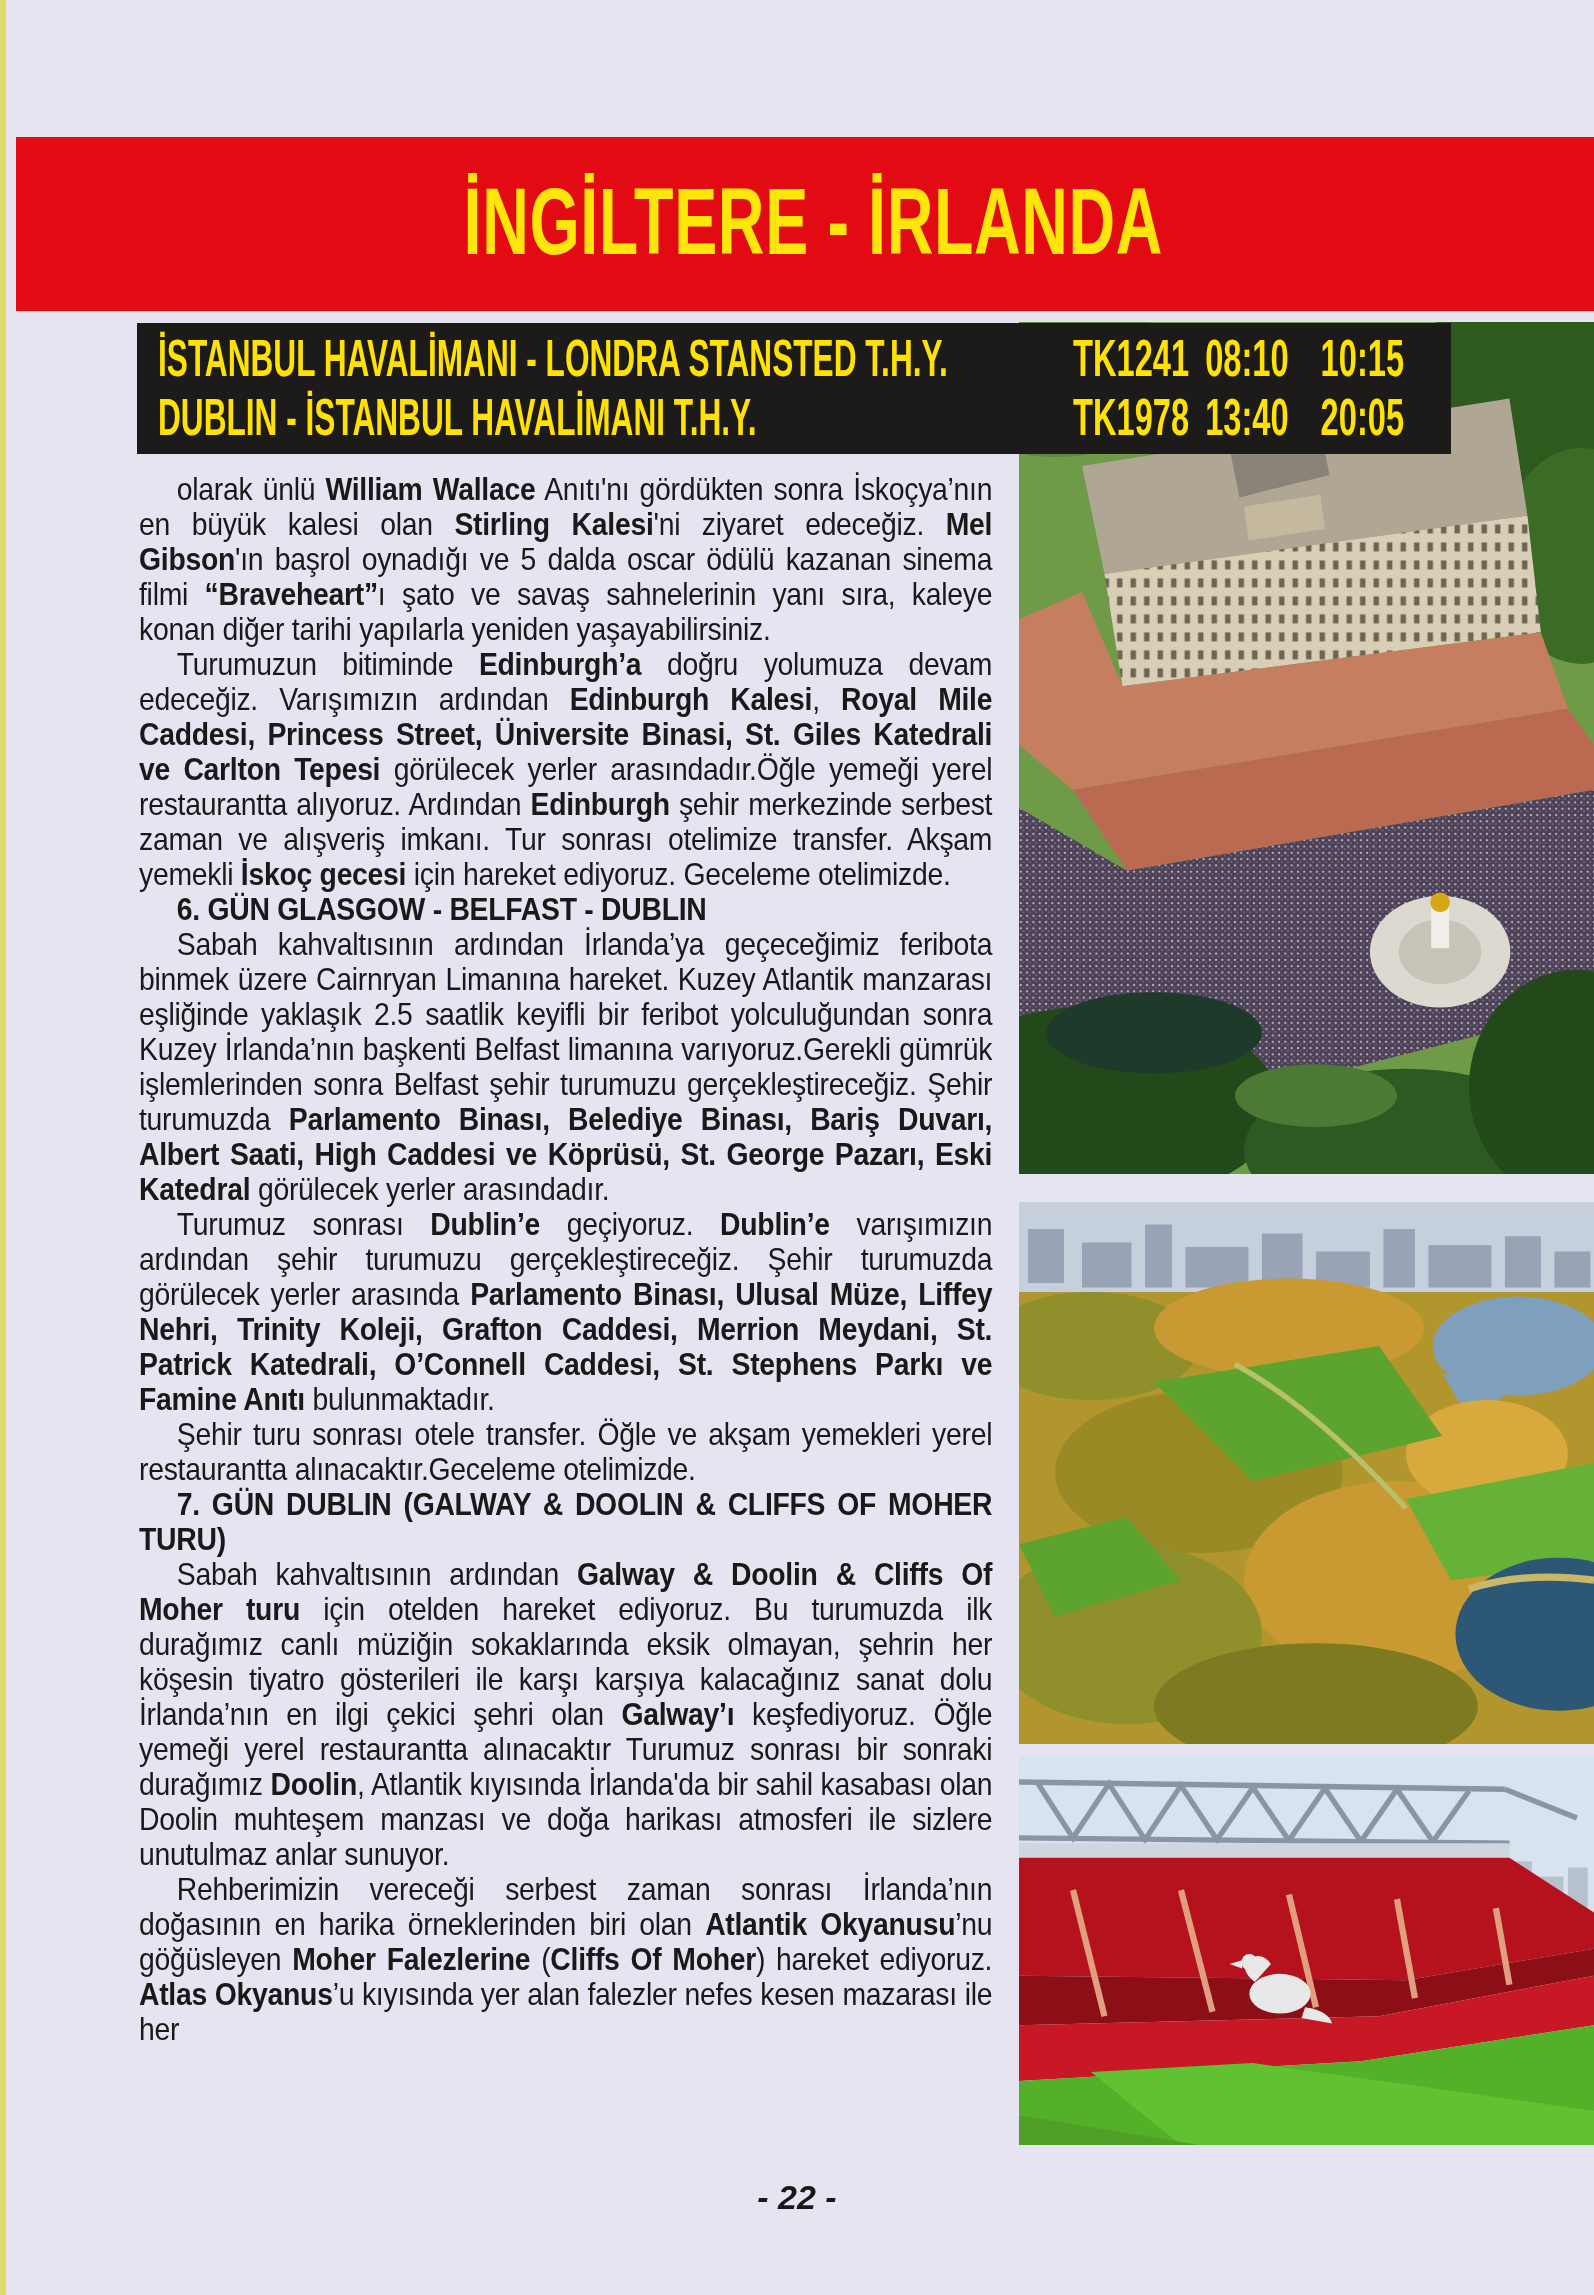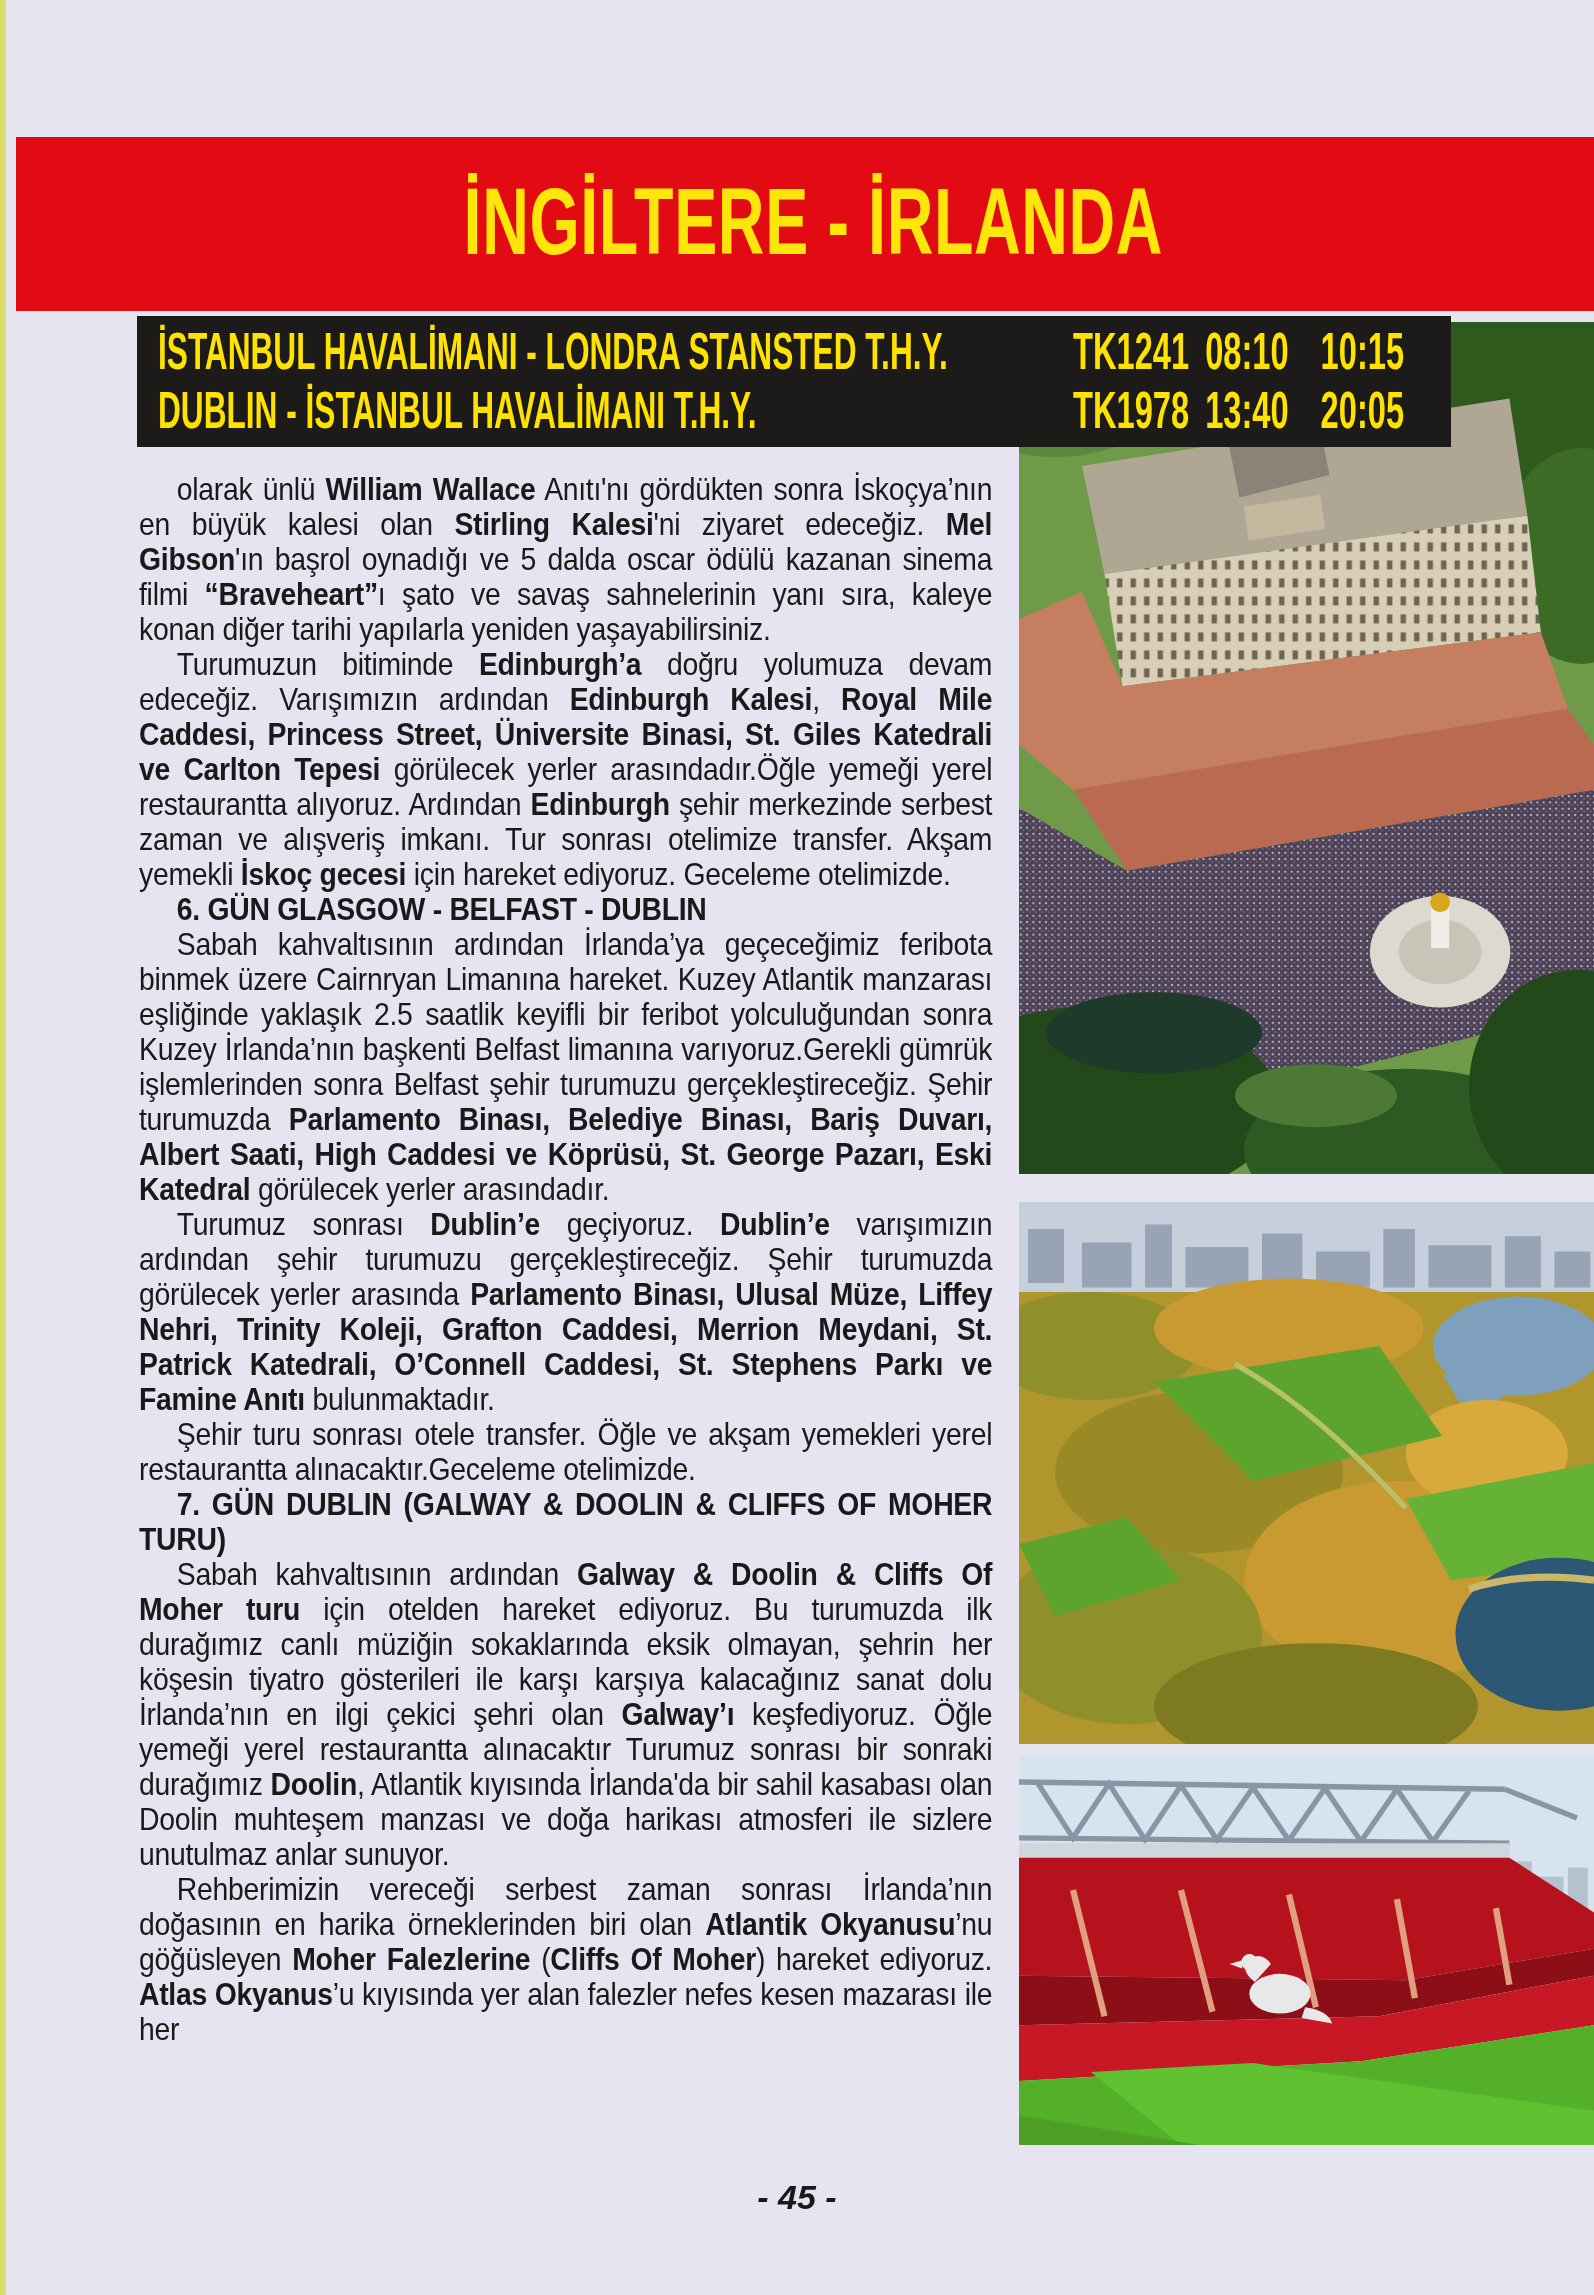--- a/index.html
+++ b/index.html
@@ -14,21 +14,21 @@
   .title-band .title{
     display:inline-block;font-weight:bold;font-size:95px;color:var(--title-yellow,#ffe60a);
     transform:scaleX(.68);transform-origin:50% 50%;white-space:nowrap;letter-spacing:0.9px;
   }
   .photo{position:absolute;left:1019px;width:575px;z-index:1;}
   .photo svg{display:block;width:100%;height:100%;}
   .photo1{top:322px;height:852px;}
   .photo2{top:1202px;height:542px;}
   .photo3{top:1755px;height:390px;}
   .flight-bar{
-    position:absolute;left:137px;top:316px;width:1314px;height:131px;
+    position:absolute;left:137px;top:323px;width:1314px;height:131px;
     background:var(--bar-bg,#1d1b19);z-index:2;padding-top:6.3px;box-sizing:border-box;
   }
   .f-row{position:relative;height:59px;line-height:59px;white-space:nowrap;}
   .f-row span{color:var(--bar-text,#ffe200);font-weight:bold;font-size:51px;}
   .f-route{display:inline-block;margin-left:21px;transform:scaleX(.62);transform-origin:0 50%;}
   .f-data{position:absolute;left:936px;top:0;display:inline-block;transform:scaleX(.64);transform-origin:0 50%;}
   .f-dep{margin-left:25px;}
   .f-arr{margin-left:50px;}
   .article{
     position:absolute;left:139px;top:472px;width:948px;
@@ -171,14 +171,14 @@
     <p class="para body"><span>Turumuzun bitiminde </span><span class="b">Edinburgh’a</span><span> doğru yolumuza devam edeceğiz. Varışımızın ardından </span><span class="b">Edinburgh Kalesi</span><span>, </span><span class="b">Royal Mile Caddesi, Princess Street, Üniversite Binasi, St. Giles Katedrali ve Carlton Tepesi</span><span> görülecek yerler arasındadır.Öğle yemeği yerel restaurantta alıyoruz. Ardından </span><span class="b">Edinburgh</span><span> şehir merkezinde serbest zaman ve alışveriş imkanı. Tur sonrası otelimize transfer. Akşam yemekli </span><span class="b">İskoç gecesi</span><span> için hareket ediyoruz. Geceleme otelimizde.</span></p>
     <p class="para heading"><span class="b">6. GÜN GLASGOW - BELFAST - DUBLIN</span></p>
     <p class="para body"><span>Sabah kahvaltısının ardından İrlanda’ya geçeceğimiz feribota binmek üzere Cairnryan Limanına hareket. Kuzey Atlantik manzarası eşliğinde yaklaşık 2.5 saatlik keyifli bir feribot yolculuğundan sonra Kuzey İrlanda’nın başkenti Belfast limanına varıyoruz.Gerekli gümrük işlemlerinden sonra Belfast şehir turumuzu gerçekleştireceğiz. Şehir turumuzda </span><span class="b">Parlamento Binası, Belediye Binası, Bariş Duvarı, Albert Saati, High Caddesi ve Köprüsü,  St. George Pazarı, Eski Katedral</span><span> görülecek yerler arasındadır.</span></p>
     <p class="para body"><span>Turumuz sonrası </span><span class="b">Dublin’e</span><span> geçiyoruz. </span><span class="b">Dublin’e</span><span> varışımızın ardından şehir turumuzu gerçekleştireceğiz. Şehir turumuzda görülecek yerler arasında </span><span class="b">Parlamento Binası, Ulusal Müze, Liffey Nehri, Trinity Koleji, Grafton Caddesi, Merrion Meydani, St. Patrick Katedrali, O’Connell Caddesi, St. Stephens Parkı ve Famine Anıtı</span><span> bulunmaktadır.</span></p>
     <p class="para body"><span>Şehir turu sonrası otele transfer. Öğle ve akşam yemekleri yerel restaurantta alınacaktır.Geceleme otelimizde.</span></p>
     <p class="para heading"><span class="b">7. GÜN DUBLIN (GALWAY &amp; DOOLIN &amp; CLIFFS OF MOHER TURU)</span></p>
     <p class="para body"><span>Sabah kahvaltısının ardından </span><span class="b">Galway &amp; Doolin &amp; Cliffs Of Moher turu</span><span> için otelden hareket ediyoruz. Bu turumuzda ilk durağımız canlı müziğin sokaklarında eksik olmayan, şehrin her köşesin tiyatro gösterileri ile karşı karşıya kalacağınız sanat dolu İrlanda’nın en ilgi çekici şehri olan </span><span class="b">Galway’ı</span><span> keşfediyoruz. Öğle yemeği yerel restaurantta alınacaktır Turumuz sonrası bir sonraki durağımız </span><span class="b">Doolin</span><span>, Atlantik kıyısında İrlanda'da bir sahil kasabası olan Doolin muhteşem manzası ve doğa harikası atmosferi ile sizlere unutulmaz anlar sunuyor.</span></p>
     <p class="para body cont"><span>Rehberimizin vereceği serbest zaman sonrası İrlanda’nın doğasının en harika örneklerinden biri olan </span><span class="b">Atlantik Okyanusu</span><span>’nu göğüsleyen </span><span class="b">Moher Falezlerine</span><span> (</span><span class="b">Cliffs Of Moher</span><span>) hareket ediyoruz. </span><span class="b">Atlas Okyanus</span><span>’u kıyısında yer alan falezler nefes kesen mazarası ile her</span></p>
   </div>
 
-<div class="page-number">- 45 -</div>
+<div class="page-number">- 22 -</div>
 
 
 </body></html>

